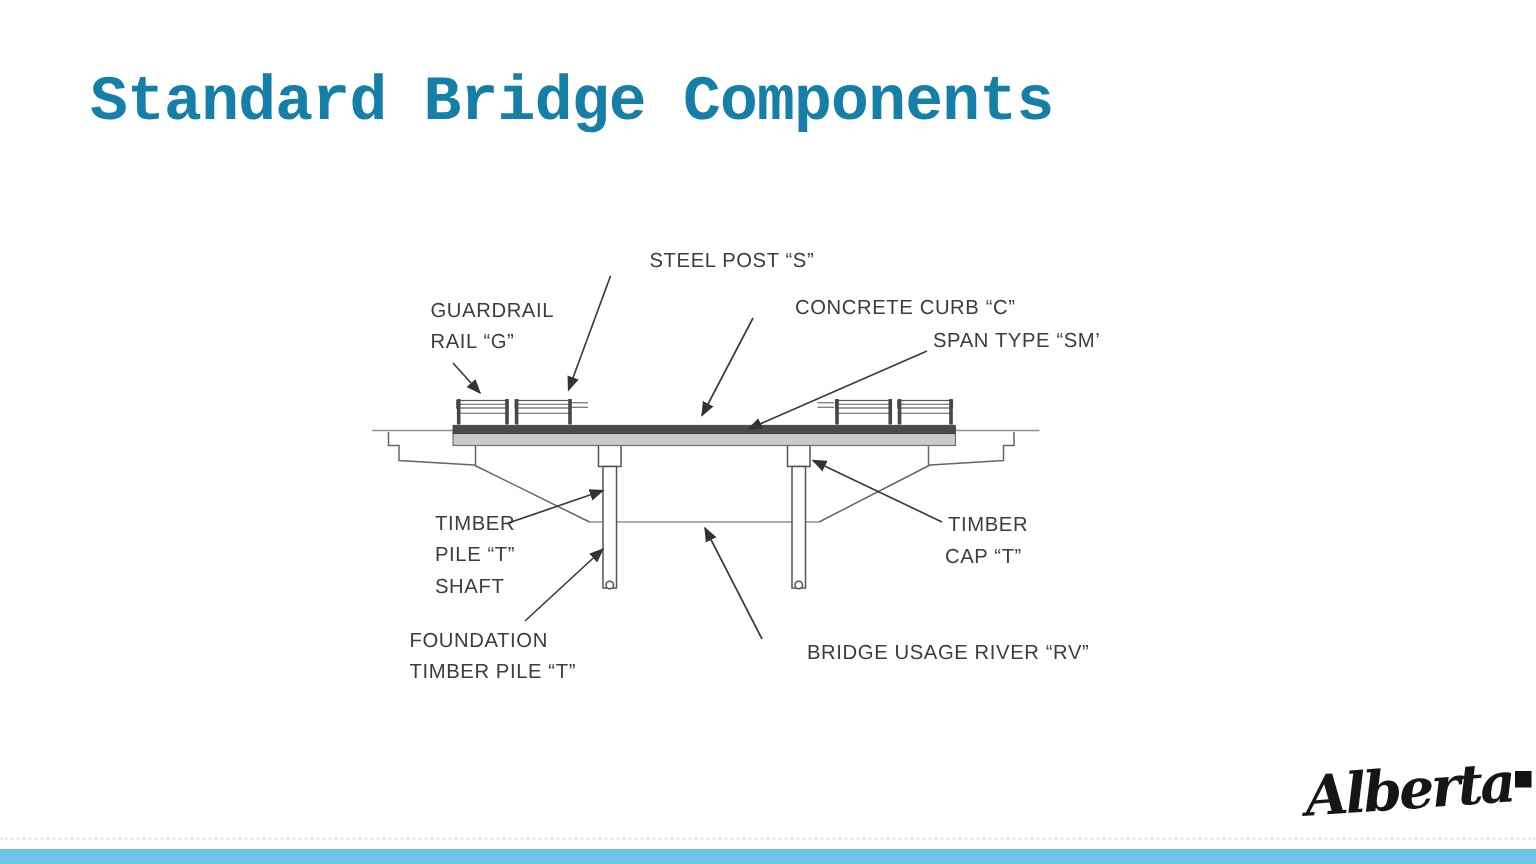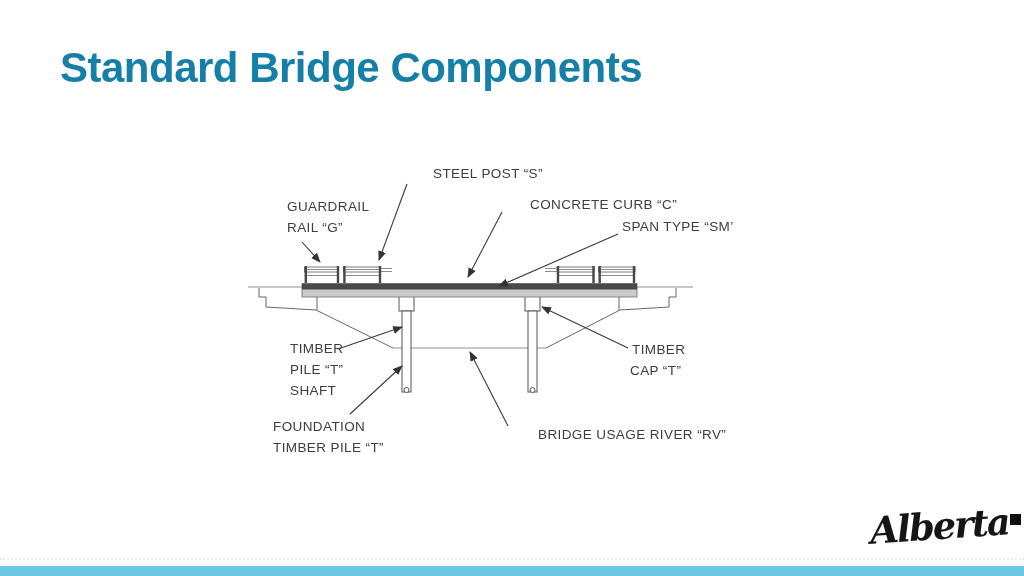--- a/index.html
+++ b/index.html
@@ -5,21 +5,21 @@
   html,body{margin:0;padding:0;background:#ffffff;}
   #page{
     position:relative;width:1024px;height:576px;background:#ffffff;
     overflow:hidden;font-family:"Liberation Sans",sans-serif;
   }
   
   #title{
     position:absolute;left:60px;top:44px;
     font-size:42px;font-weight:bold;letter-spacing:-0.5px;
     color:var(--color-title,#157FA8);
-    font-family:Liberation Sans, sans-serif;white-space:nowrap;
+    font-family:Liberation Mono, monospace;white-space:nowrap;
   }
   
   #diagram-svg{position:absolute;left:0;top:0;width:1024px;height:576px;}
   .lbl{
     font-family:"Liberation Sans",sans-serif;
     font-size:13.5px;letter-spacing:0.4px;
     fill:var(--color-label,#3D3D3D);
   }
   .ln{stroke:var(--color-line,#666);stroke-width:1;fill:none;}
   .thin{stroke:#909090;stroke-width:1;fill:none;}

